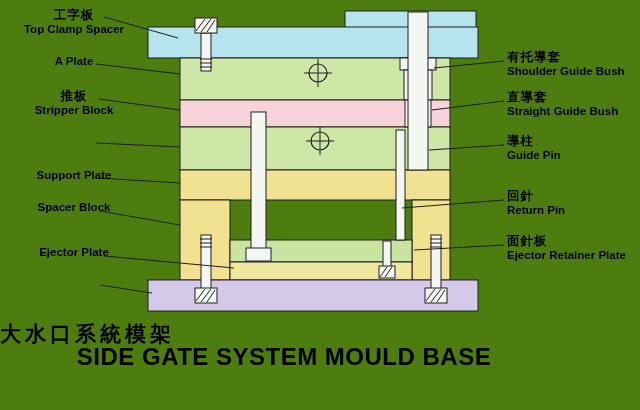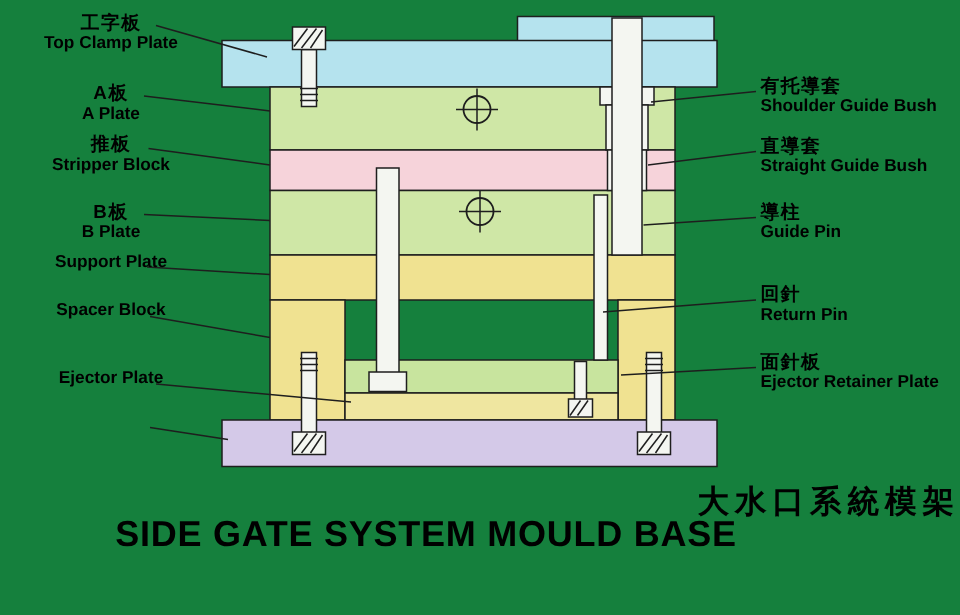--- a/index.html
+++ b/index.html
@@ -1,32 +1,32 @@
 <!DOCTYPE html>
 <html><head>
 <meta charset="utf-8">
 <style>
   * { margin:0; padding:0; box-sizing:border-box; }
   html,body { background:#ffffff; }
   .stage {
     position:relative; width:640px; height:410px;
-    background:#15803d; overflow:hidden;
+    background:#4d7c0f; overflow:hidden;
     font-family:"Liberation Sans", sans-serif; color:#000;
   }
   .diagram { position:absolute; left:0; top:0; }
   .diagram rect { stroke:#1e1e1e; stroke-width:1; }
   .diagram line { stroke:#1e1e1e; stroke-width:1; }
   .diagram circle { stroke:#1e1e1e; stroke-width:1.2; fill:none; }
   .lbl { position:absolute; line-height:1.2; }
   .lbl .zh { font-size:12.5px; font-weight:700; letter-spacing:1px; }
   .lbl .en { font-size:11.5px; font-weight:700; }
   .lbl.left  { left:5px;  width:138px; text-align:center; }
   .lbl.right { left:507px; width:150px; text-align:left; }
   .title-zh {
-    position:absolute; top:320px; left:0; width:640px; text-align:right;
+    position:absolute; top:320px; left:0; width:640px; text-align:left;
     font-size:21px; font-weight:700; letter-spacing:4px;
   }
   .title-en {
     position:absolute; top:343px; left:0; width:568px; text-align:center;
     font-size:24px; font-weight:800; letter-spacing:0.5px;
   }
 </style>
 </head>
 <body>
 
@@ -122,33 +122,28 @@
       <line x1="504" y1="61" x2="434" y2="68"></line>
       <line x1="504" y1="101" x2="432" y2="110"></line>
       <line x1="504" y1="145" x2="429" y2="150"></line>
       <line x1="504" y1="200" x2="402" y2="208"></line>
       <line x1="504" y1="245" x2="414" y2="250"></line>
     </g>
   </svg>
 
   <div class="lbl left" style="top:8px">
     <div class="zh">工字板</div>
-    <div class="en">Top Clamp Plate</div>
+    <div class="en">Top Clamp Spacer</div>
   </div>
   <div class="lbl left" style="top:55px">
-    <div class="zh">A板</div>
     <div class="en">A Plate</div>
   </div>
   <div class="lbl left" style="top:89px">
     <div class="zh">推板</div>
     <div class="en">Stripper Block</div>
-  </div>
-  <div class="lbl left" style="top:134px">
-    <div class="zh">B板</div>
-    <div class="en">B Plate</div>
   </div>
   <div class="lbl left" style="top:169px">
     <div class="en">Support Plate</div>
   </div>
   <div class="lbl left" style="top:201px">
     <div class="en">Spacer Block</div>
   </div>
   <div class="lbl left" style="top:246px">
     <div class="en">Ejector Plate</div>
   </div>

